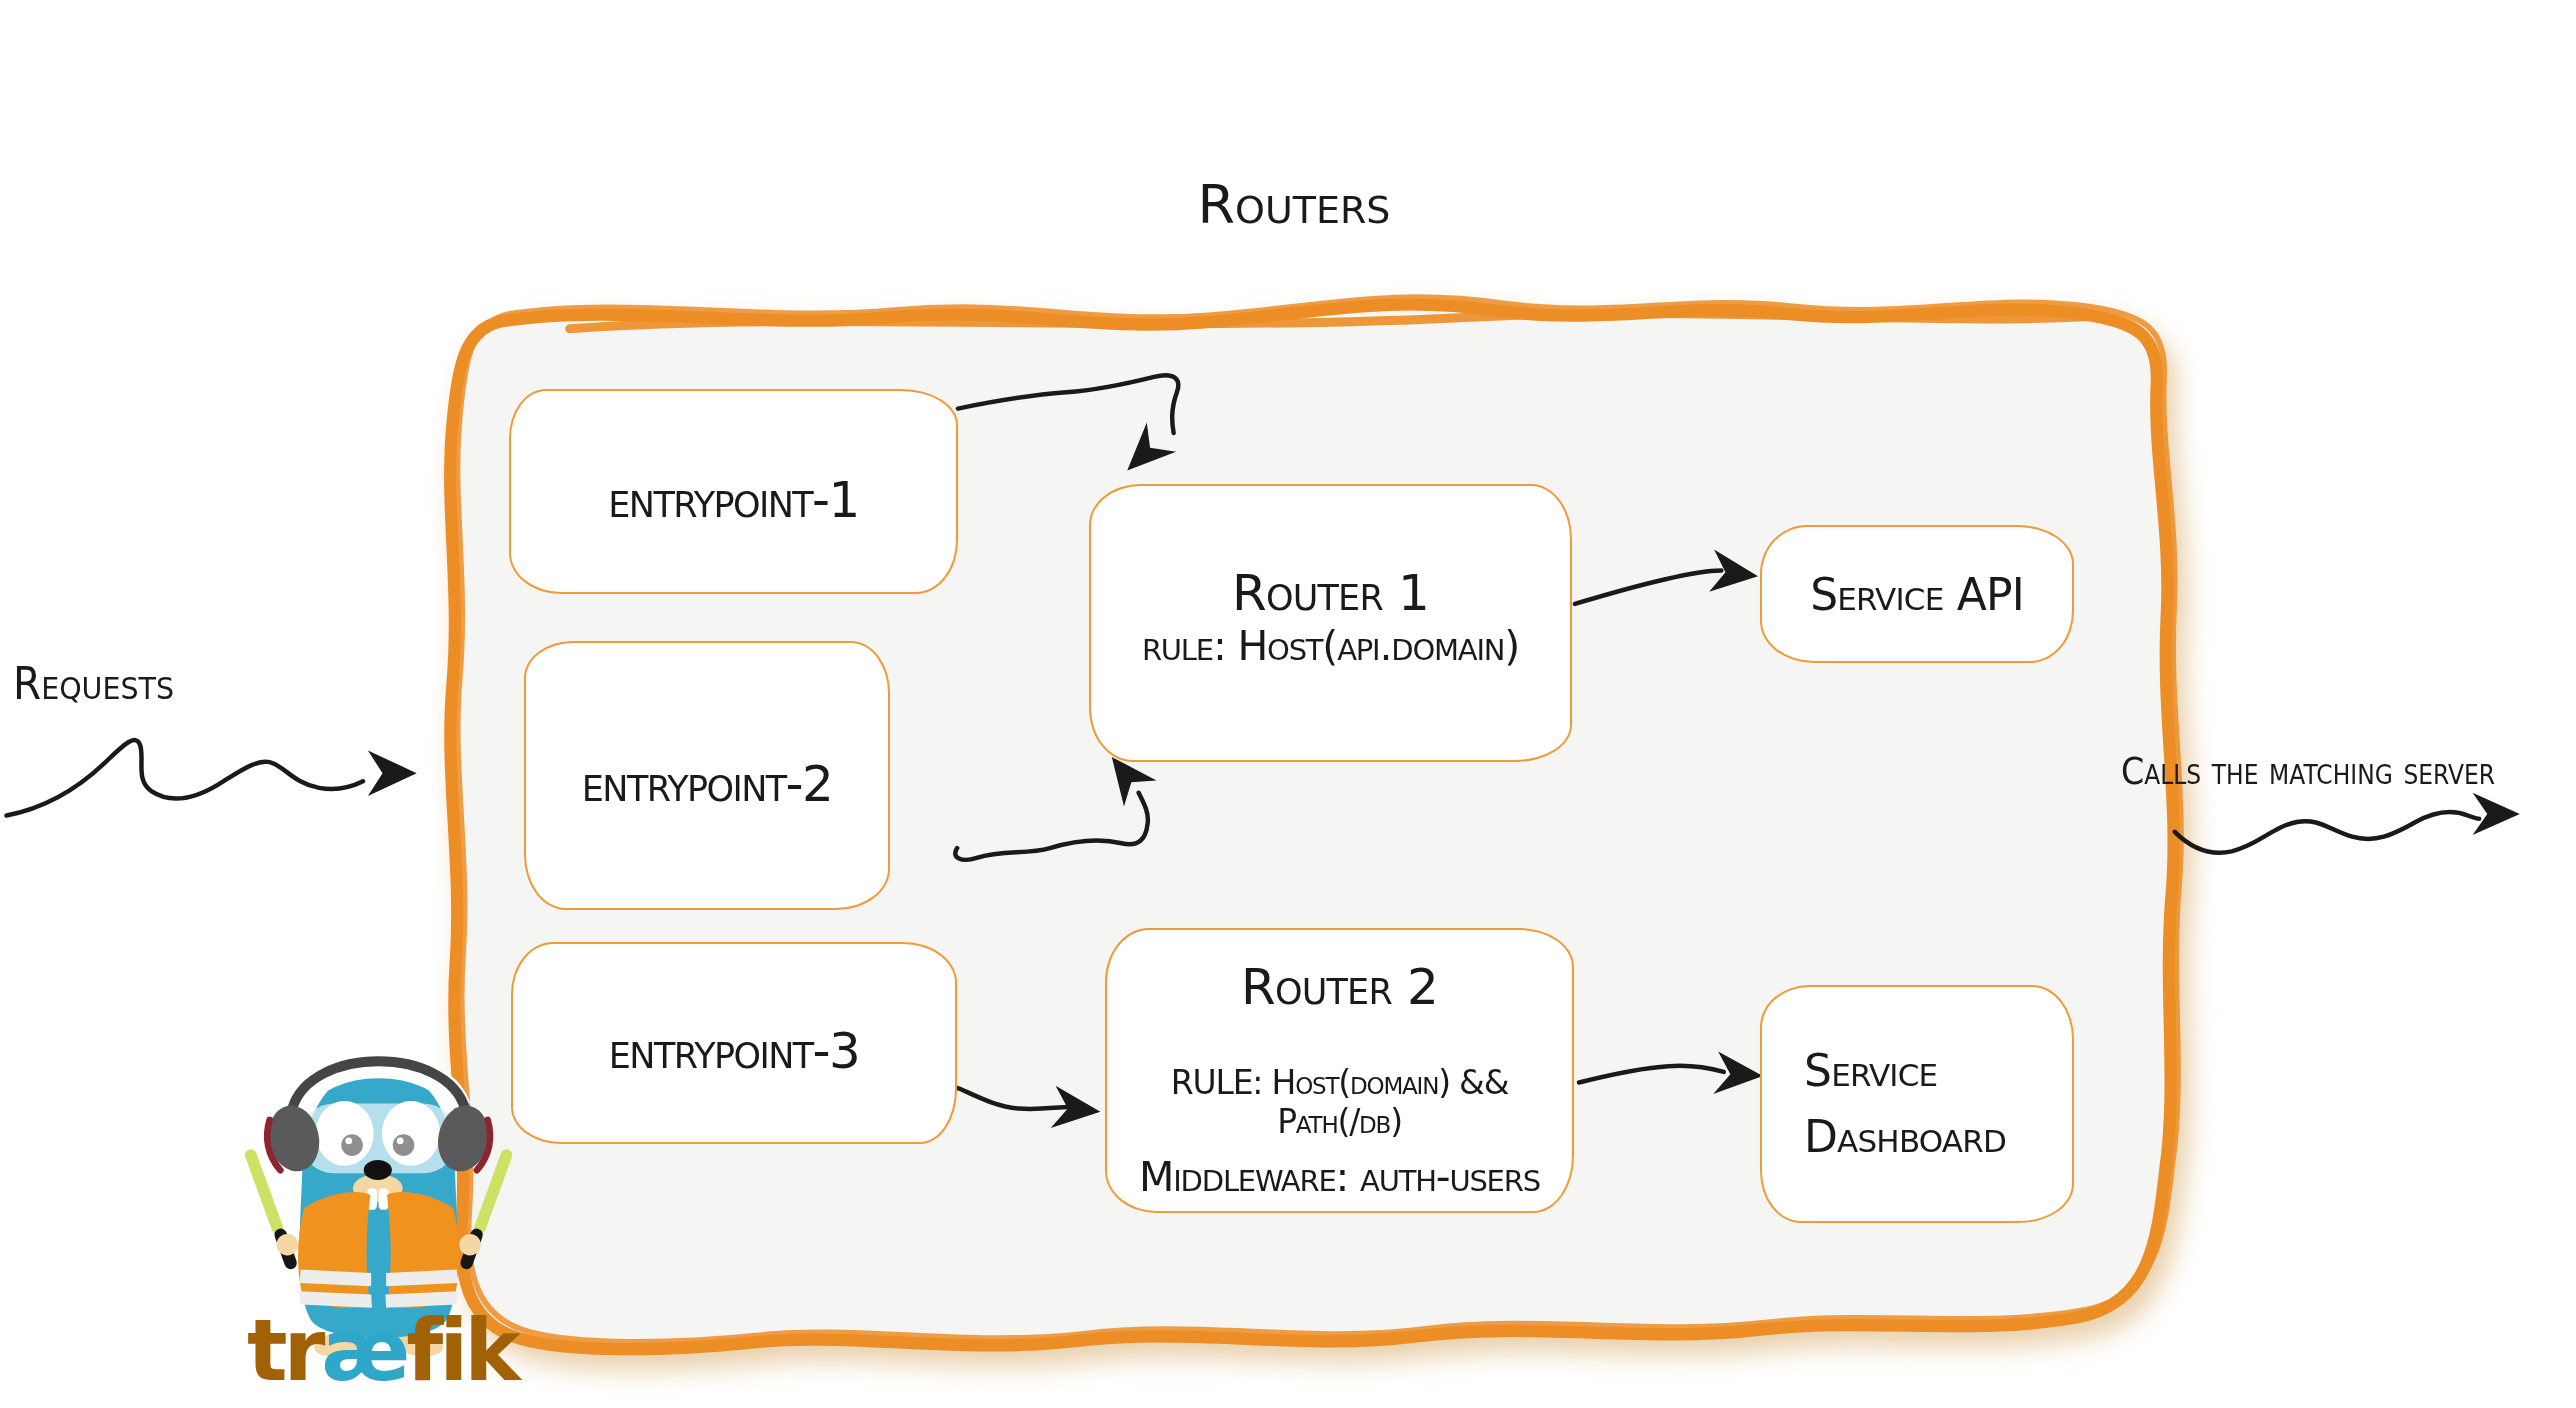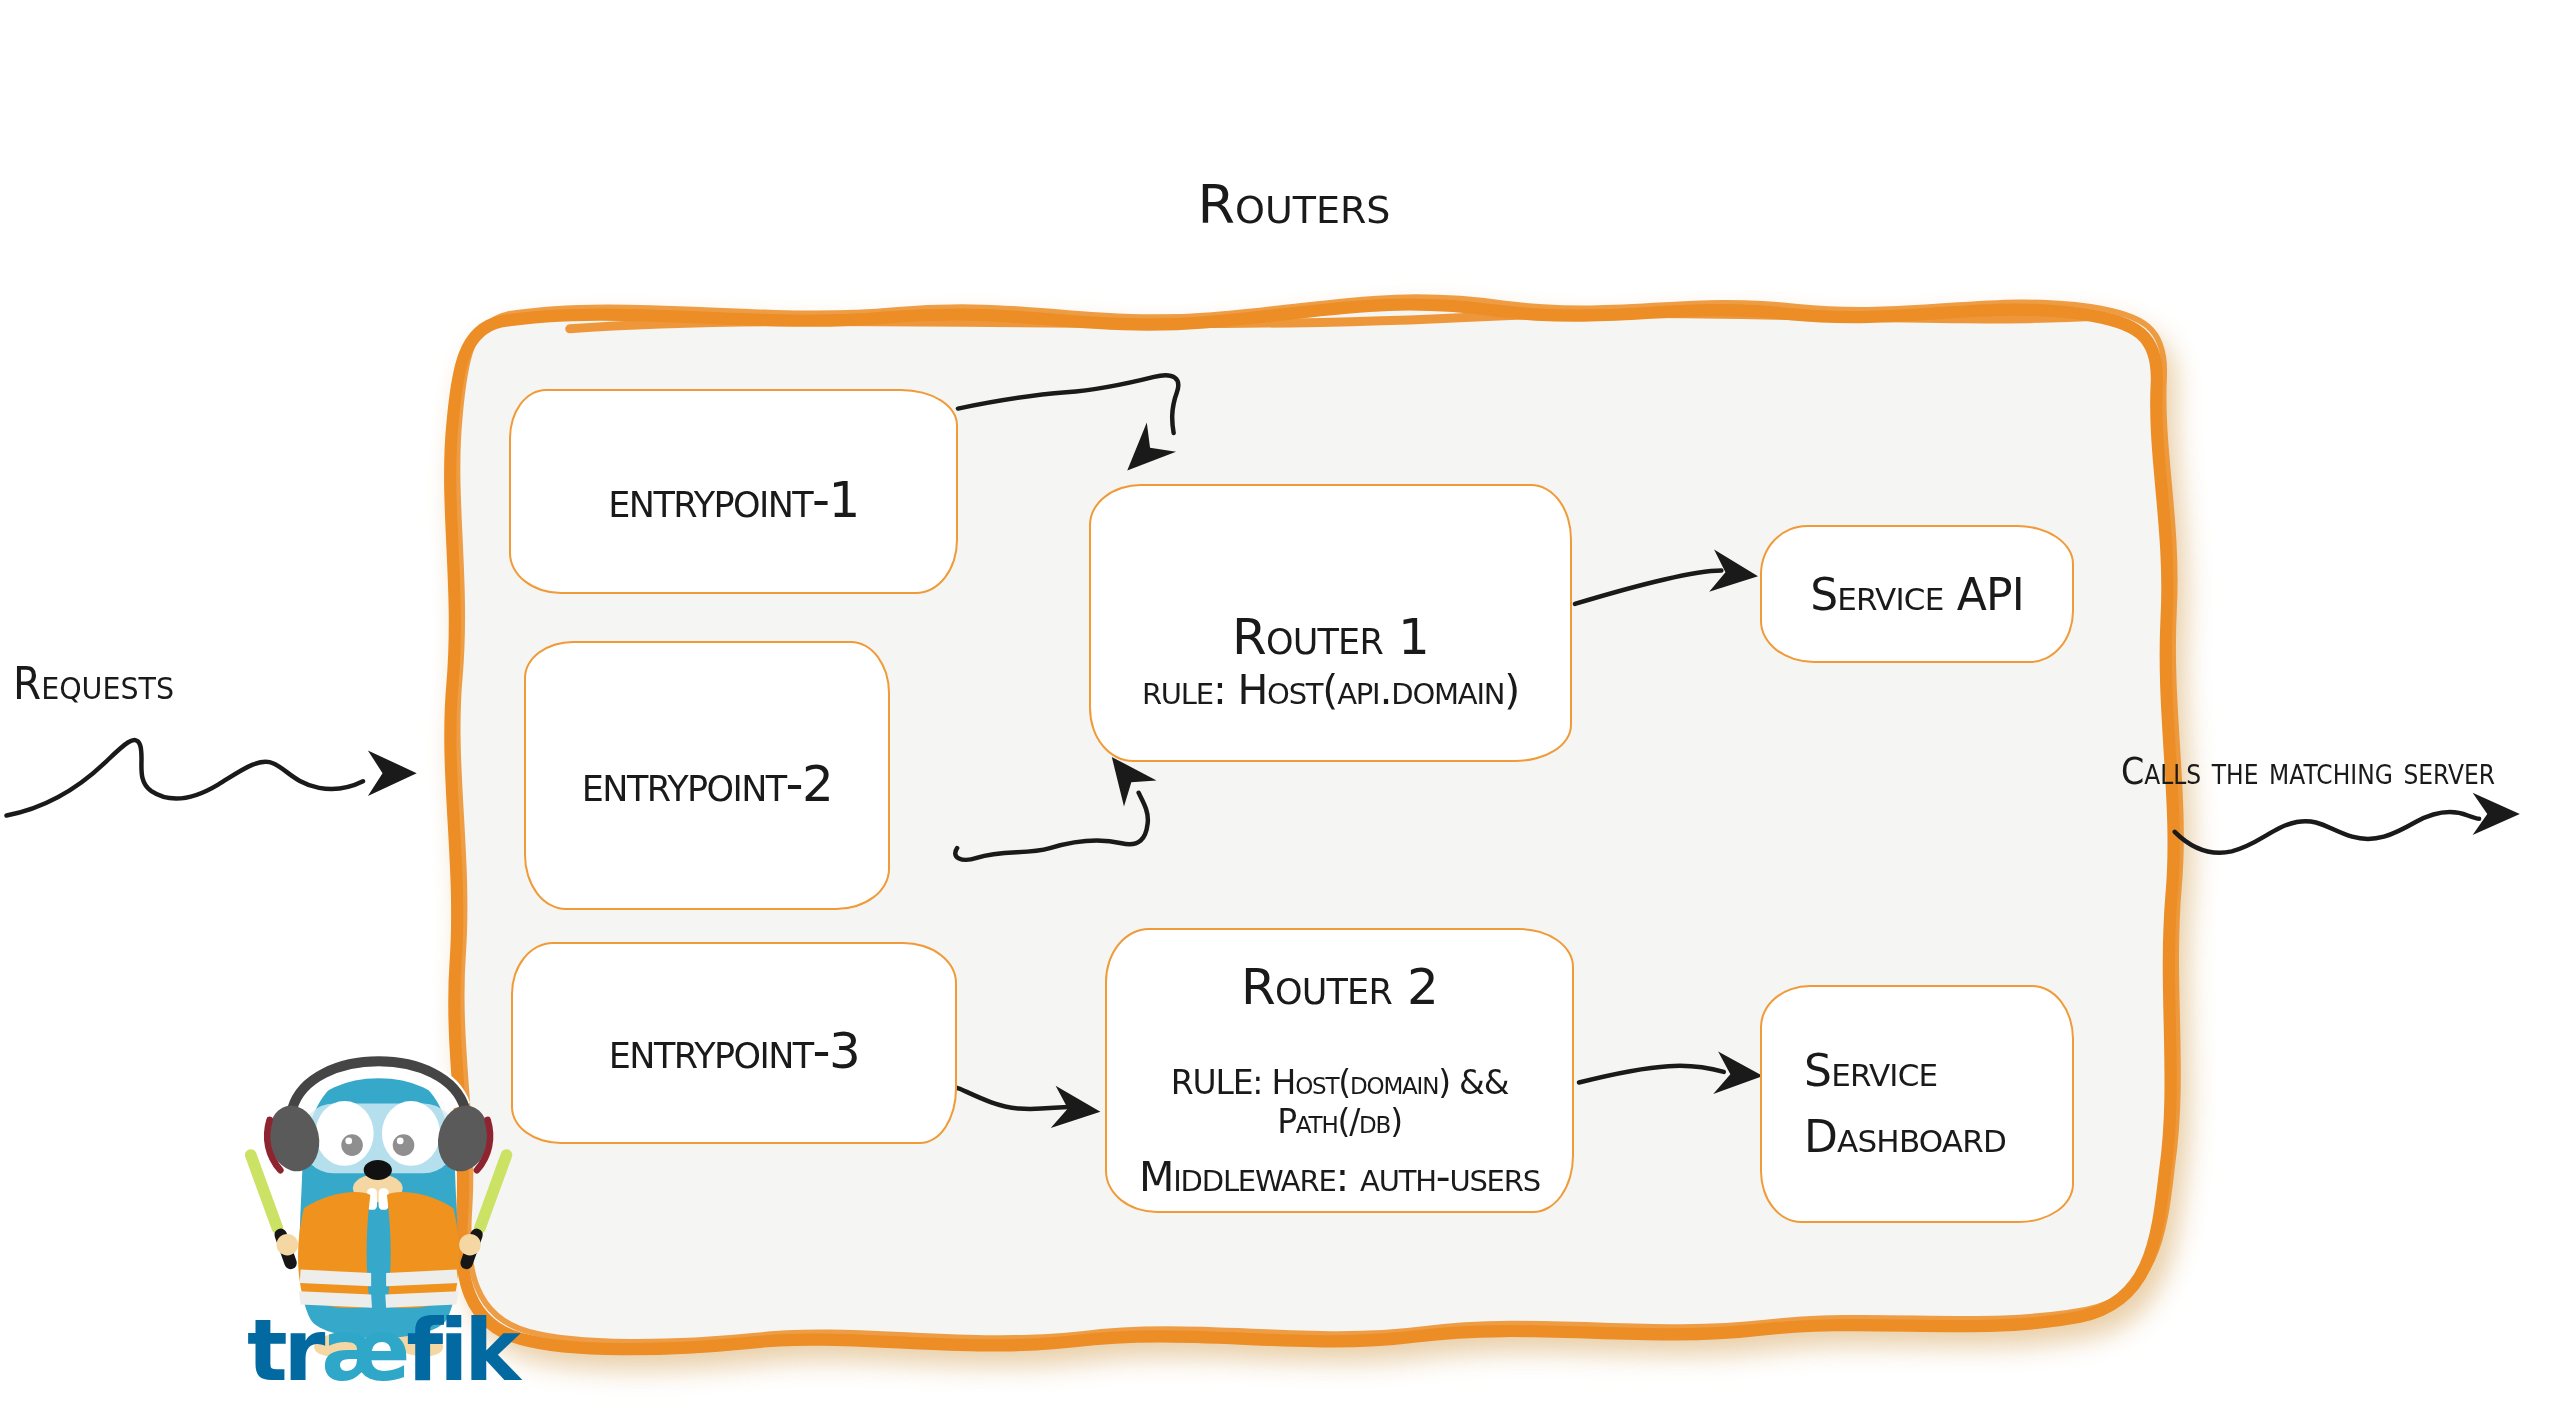--- a/index.html
+++ b/index.html
@@ -15,34 +15,34 @@
   .calls{left:2121px; top:750px; font-size:37px; transform:scaleX(.90); transform-origin:left;}
   .node{
     position:absolute; box-sizing:border-box; background:#ffffff;
     border:2.8px solid #F09A38; display:flex; flex-direction:column;
     align-items:center; justify-content:center; text-align:center;
   }
   .ep{font-variant:small-caps; font-size:50px; letter-spacing:-1.6px;margin-top:16px;}
   .ep1{left:509px; top:389px; width:449px; height:205px; border-radius:37px 57px 42px 52px / 49px 36px 54px 41px;}
   .ep2{left:524px; top:641px; width:366px; height:269px; border-radius:49px 39px 54px 42px / 37px 52px 41px 55px;}
   .ep3{left:511px; top:942px; width:446px; height:202px; border-radius:42px 54px 37px 50px / 52px 41px 55px 37px;}
-  .r1{left:1089px; top:484px; width:483px; height:278px; padding:33px 22px 46px; justify-content:flex-end;
+  .r1{left:1089px; top:484px; width:483px; height:278px; padding:33px 22px 46px; justify-content:center;
       border-radius:52px 41px 57px 44px / 41px 55px 37px 54px;}
   .r2{left:1105px; top:928px; width:469px; height:285px; padding:28px 11.4px 57px; justify-content:flex-start; gap:12px;
       border-radius:44px 55px 41px 52px / 54px 39px 57px 42px;}
   .svc1{left:1760px; top:525px; width:314px; height:138px; border-radius:47px 57px 44px 54px / 49px 39px 52px 42px;}
   .svc2{left:1760px; top:985px; width:314px; height:238px; align-items:flex-start; padding-left:42px;
         border-radius:50px 42px 55px 41px / 42px 54px 39px 52px; line-height:1.5;}
   .router-name{font-variant:small-caps; font-size:50px; letter-spacing:-0.8px;}
   .router-rule{font-variant:small-caps; font-size:41px; letter-spacing:-1.2px;}
   .router-rule-sm{font-variant:small-caps; font-size:33px; letter-spacing:-1.2px;margin-top:35px;}
   .router-mw{font-variant:small-caps; font-size:41px; letter-spacing:-1.2px;}
   .svc-lbl{font-variant:small-caps; font-size:44px; letter-spacing:-0.8px;}
   .logo{position:absolute; left:247px; top:1301px; font-size:85px; font-weight:bold; letter-spacing:-4.1px; white-space:nowrap;}
-  .logo .dark{color:#0369a1;}
+  .logo .dark{color:#a16207;}
   .logo .accent{color:#2FA7C8;}
   .border-glow{filter:drop-shadow(12px 18px 16px rgba(206,148,62,.45));}
 </style>
 </head>
 <body>
 
 <div class="stage">
 
   <svg class="layer" viewBox="0 0 3165 1730">
 

